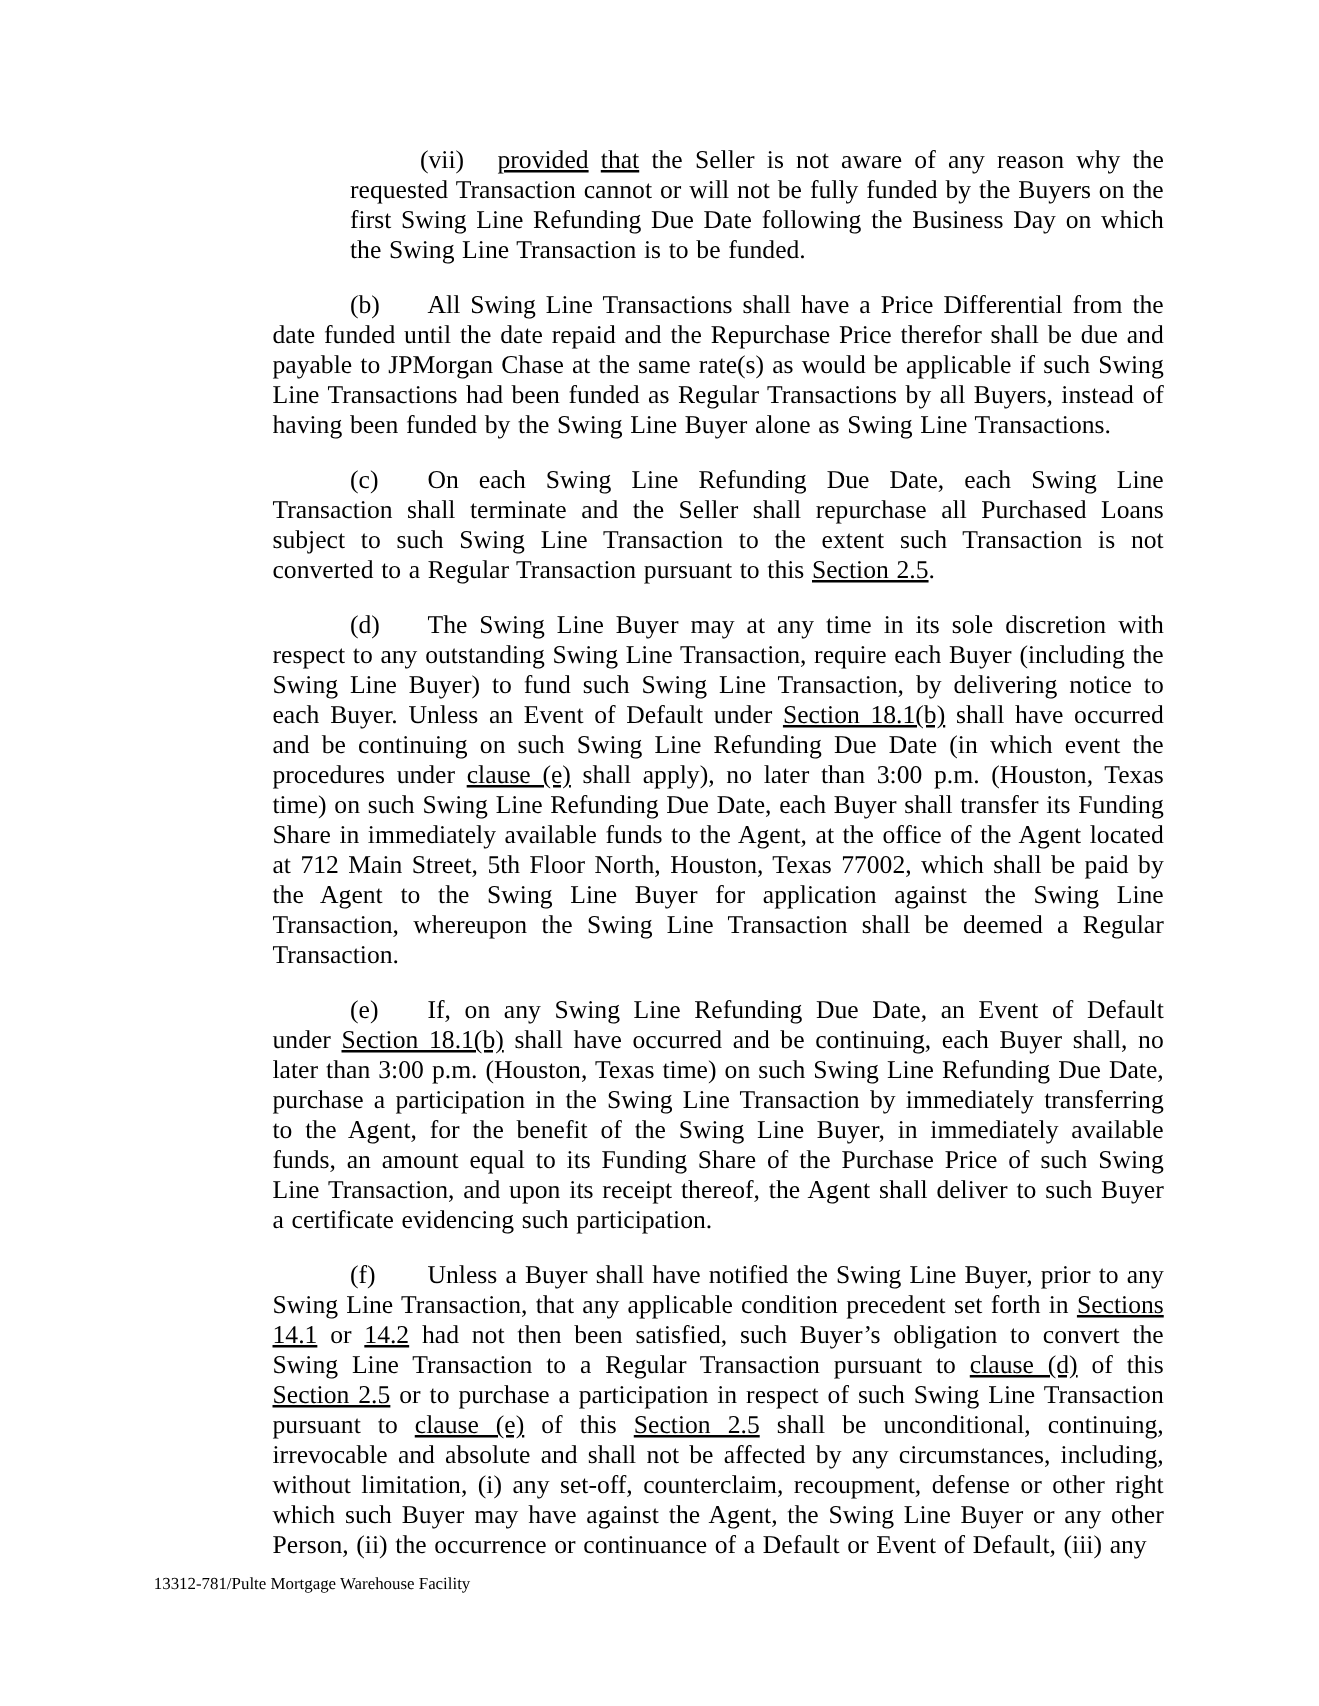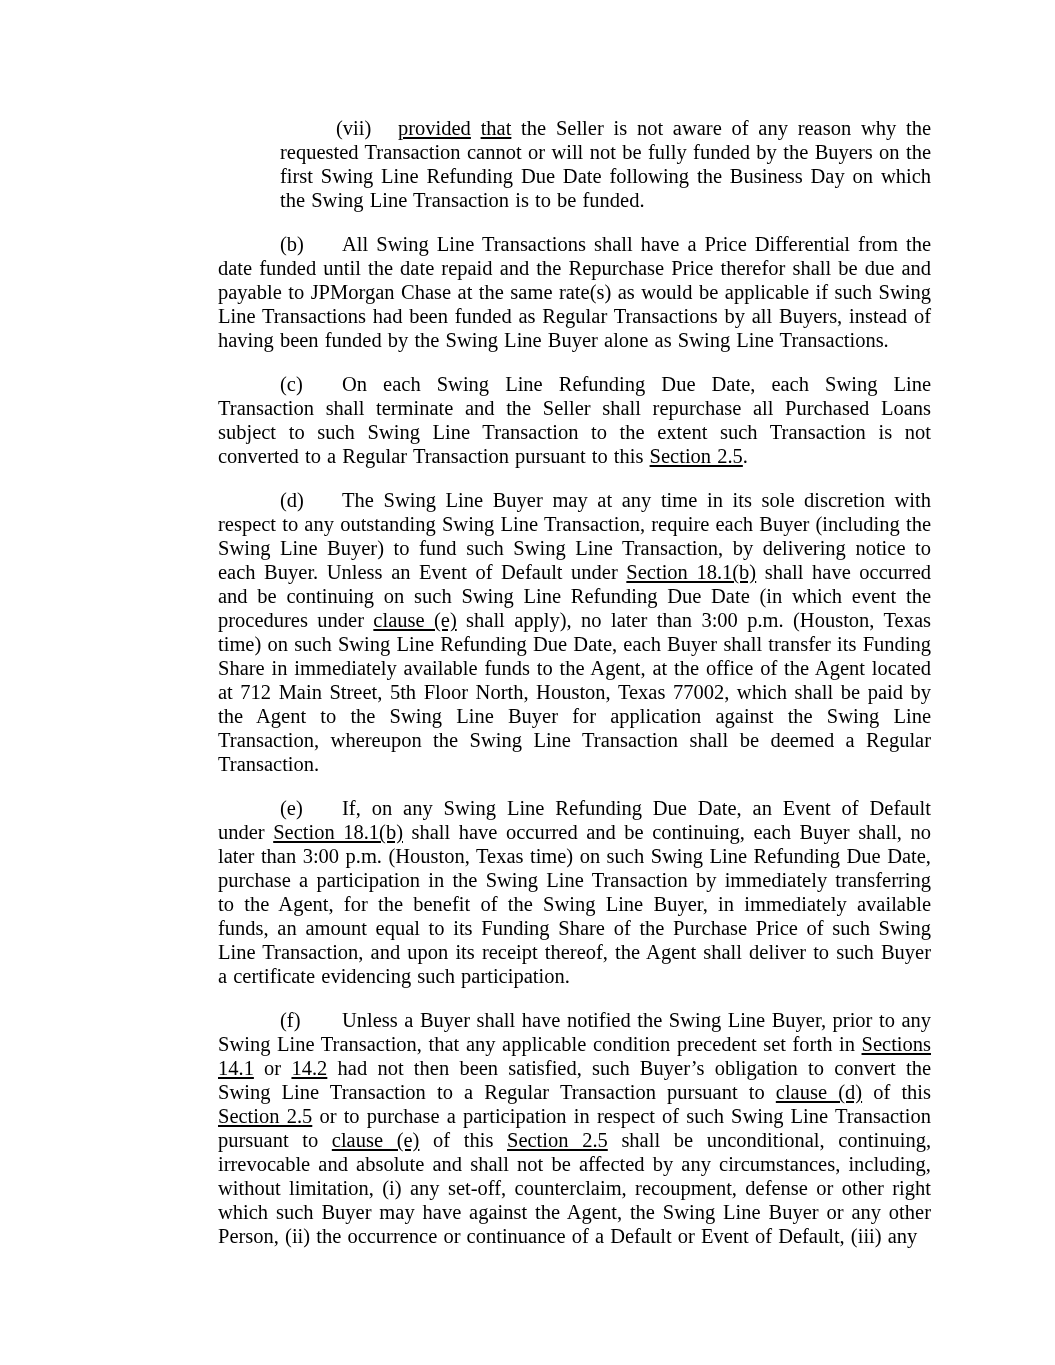--- a/index.html
+++ b/index.html
@@ -63,14 +63,15 @@
 <div class="page">
   <main class="doc-body">
     <p class="para sub"><span class="plabel">(vii)</span><span class="underline">provided</span><span> </span><span class="underline">that</span><span> the Seller is not aware of any reason why the requested Transaction cannot or will not be fully funded by the Buyers on the first Swing Line Refunding Due Date following the Business Day on which the Swing Line Transaction is to be funded.</span></p>
     <p class="para"><span class="plabel">(b)</span><span>All Swing Line Transactions shall have a Price Differential from the date funded until the date repaid and the Repurchase Price therefor shall be due and payable to JPMorgan Chase at the same rate(s) as would be applicable if such Swing Line Transactions had been funded as Regular Transactions by all Buyers, instead of having been funded by the Swing Line Buyer alone as Swing Line Transactions.</span></p>
     <p class="para"><span class="plabel">(c)</span><span>On each Swing Line Refunding Due Date, each Swing Line Transaction shall terminate and the Seller shall repurchase all Purchased Loans subject to such Swing Line Transaction to the extent such Transaction is not converted to a Regular Transaction pursuant to this </span><span class="underline">Section 2.5</span><span>.</span></p>
     <p class="para"><span class="plabel">(d)</span><span>The Swing Line Buyer may at any time in its sole discretion with respect to any outstanding Swing Line Transaction, require each Buyer (including the Swing Line Buyer) to fund such Swing Line Transaction, by delivering notice to each Buyer.  Unless an Event of Default under </span><span class="underline">Section 18.1(b)</span><span> shall have occurred and be continuing on such Swing Line Refunding Due Date (in which event the procedures under </span><span class="underline">clause (e)</span><span> shall apply), no later than 3:00 p.m. (Houston, Texas time) on such Swing Line Refunding Due Date, each Buyer shall transfer its Funding Share in immediately available funds to the Agent, at the office of the Agent located at 712 Main Street, 5th Floor North, Houston, Texas 77002, which shall be paid by the Agent to the Swing Line Buyer for application against the Swing Line Transaction, whereupon the Swing Line Transaction shall be deemed a Regular Transaction.</span></p>
     <p class="para"><span class="plabel">(e)</span><span>If, on any Swing Line Refunding Due Date, an Event of Default under </span><span class="underline">Section 18.1(b)</span><span> shall have occurred and be continuing, each Buyer shall, no later than 3:00 p.m. (Houston, Texas time) on such Swing Line Refunding Due Date, purchase a participation in the Swing Line Transaction by immediately transferring to the Agent, for the benefit of the Swing Line Buyer, in immediately available funds, an amount equal to its Funding Share of the Purchase Price of such Swing Line Transaction, and upon its receipt thereof, the Agent shall deliver to such Buyer a certificate evidencing such participation.</span></p>
     <p class="para"><span class="plabel">(f)</span><span>Unless a Buyer shall have notified the Swing Line Buyer, prior to any Swing Line Transaction, that any applicable condition precedent set forth in </span><span class="underline">Sections 14.1</span><span> or </span><span class="underline">14.2</span><span> had not then been satisfied, such Buyer’s obligation to convert the Swing Line Transaction to a Regular Transaction pursuant to </span><span class="underline">clause (d)</span><span> of this </span><span class="underline">Section 2.5</span><span> or to purchase a participation in respect of such Swing Line Transaction pursuant to </span><span class="underline">clause (e)</span><span> of this </span><span class="underline">Section 2.5</span><span> shall be unconditional, continuing, irrevocable and absolute and shall not be affected by any circumstances, including, without limitation, (i) any set-off, counterclaim, recoupment, defense or other right which such Buyer may have against the Agent, the Swing Line Buyer or any other Person, (ii) the occurrence or continuance of a Default or Event of Default, (iii) any</span></p>
   </main>
   <footer class="doc-footer">
+    <div class="footer-line2">13312-781/Pulte Mortgage Warehouse Facility</div>
   </footer>
 </div>
 
 </body></html>

